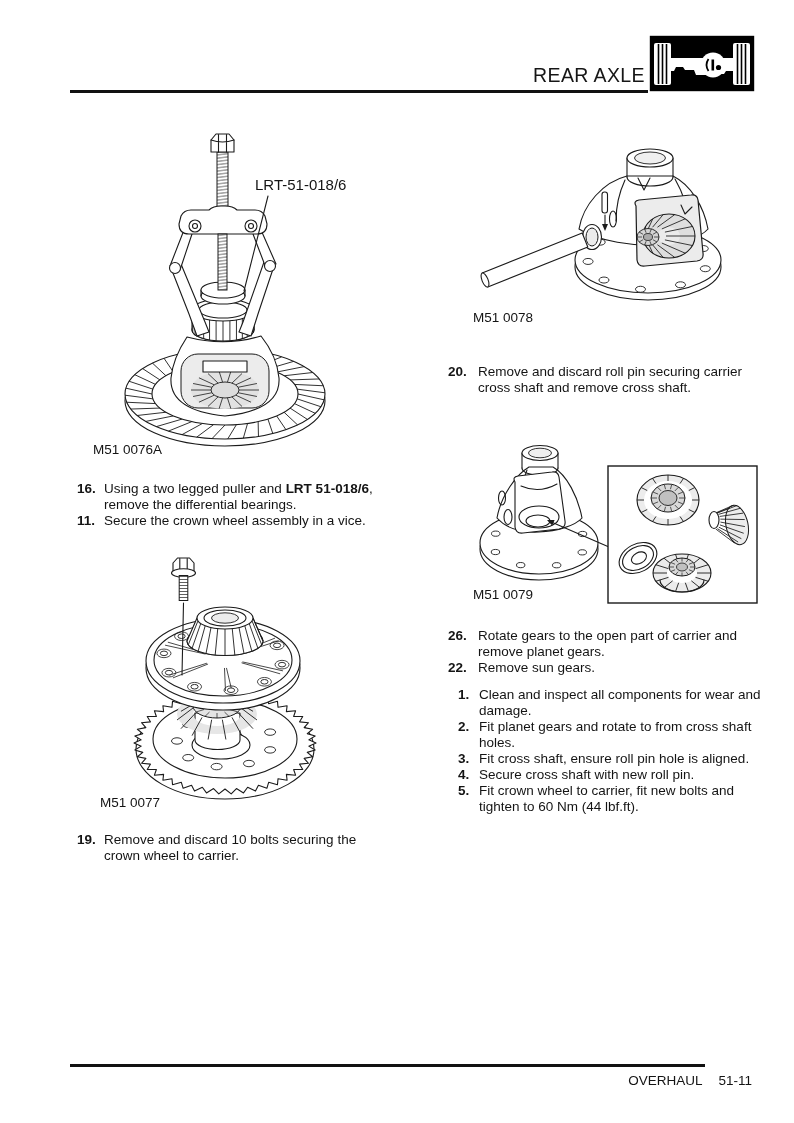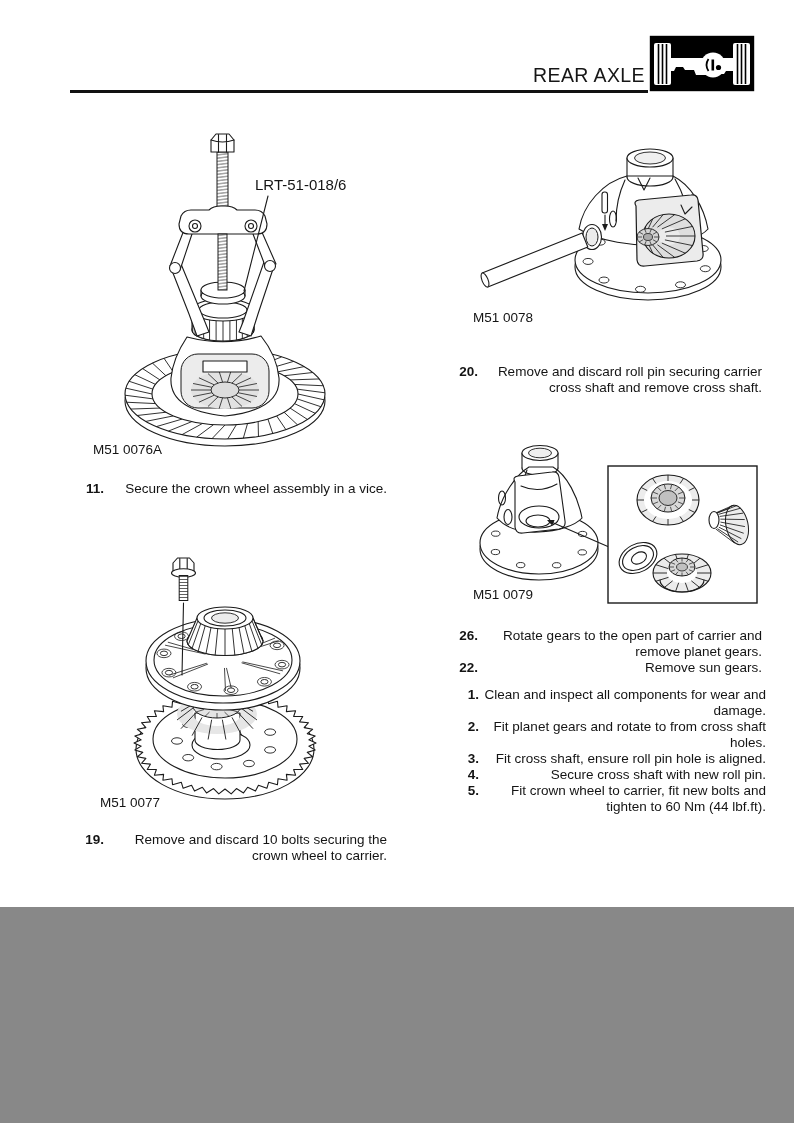--- a/index.html
+++ b/index.html
@@ -1,17 +1,17 @@
 <!DOCTYPE html>
 <html><head>
 <meta charset="utf-8">
 <style>
   html,body{margin:0;padding:0;background:#888;}
-  .page{position:relative;width:794px;height:907px;margin:0 auto;background:#ffffff;
-        font-family:"Liberation Sans",sans-serif;color:#111;overflow:hidden;text-align:right;}
+  .page{position:relative;width:794px;height:1123px;margin:0 auto;background:#ffffff;
+        font-family:"Liberation Sans",sans-serif;color:#111;overflow:hidden;}
   .rule{position:absolute;background:#111;}
   .rule-top{left:70px;top:90px;width:578px;height:3px;}
   .rule-bottom{left:70px;top:1064px;width:635px;height:3px;}
   .title{position:absolute;top:64px;right:149px;font-size:19.5px;letter-spacing:.4px;color:#161616;}
   .icon-box{position:absolute;left:649px;top:35px;width:106px;height:57px;}
   .figure{position:absolute;}
   .steps{position:absolute;font-size:13.5px;line-height:16px;color:#141414;}
   .step{display:flex;}
   .num{font-weight:bold;flex:none;width:27px;}
   .numR{font-weight:bold;flex:none;width:30px;}
@@ -182,20 +182,24 @@
     <path d="M126,22 L131,16 L144,16 L149,22 L149,34 L126,34 Z" class="wh"></path>
     <path d="M133.5,16.5 L133.5,34 M141.5,16.5 L141.5,34 M126,22 Q137.5,26 149,22" class="ln" stroke-width="0.9"></path>
 
     <path d="M183,78 L159,173" class="ln"></path>
     <text x="170" y="72" class="fig-label">LRT-51-018/6</text>
     <text x="8" y="336" class="fig-caption">M51 0076A</text>
   </svg>
 
   <div class="steps" style="left:77px;top:481px;width:310px">
     <div class="step">
+      <span class="num">16.</span>
+      <span class="txt" style="width:280px"><span>Using a two legged puller and </span><b>LRT 51-018/6</b><span>, remove the differential bearings.</span></span>
+    </div>
+    <div class="step">
       <span class="num">11.</span>
       <span class="txt" style="width:280px">Secure the crown wheel assembly in a vice.</span>
     </div>
   </div>
 
   <svg class="figure" style="left:95px;top:548px" width="300" height="265" viewBox="0 0 300 265">
     <defs>
       <pattern id="thr2" width="11" height="3" patternUnits="userSpaceOnUse">
         <rect width="11" height="3" fill="#fff"></rect>
         <line x1="0" y1="1.5" x2="11" y2="1.5" stroke="#1b1b1b" stroke-width="0.7"></line>

